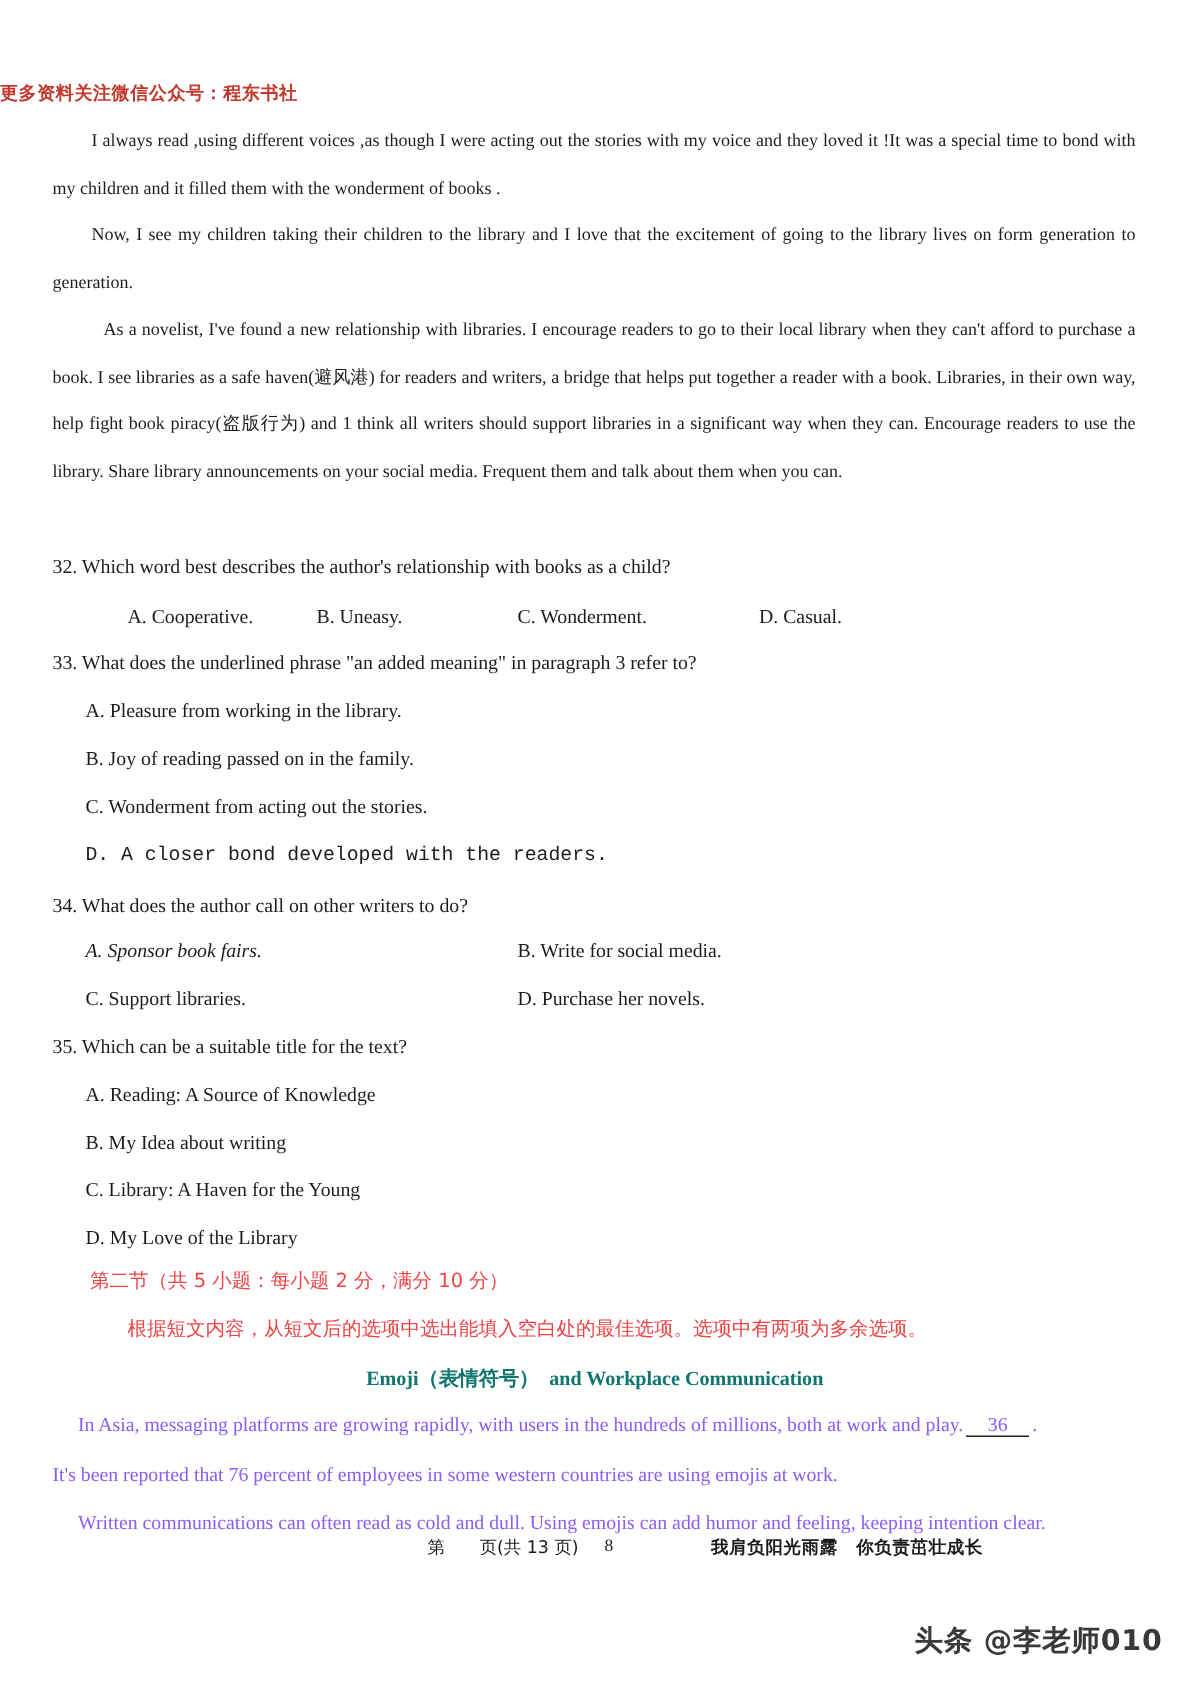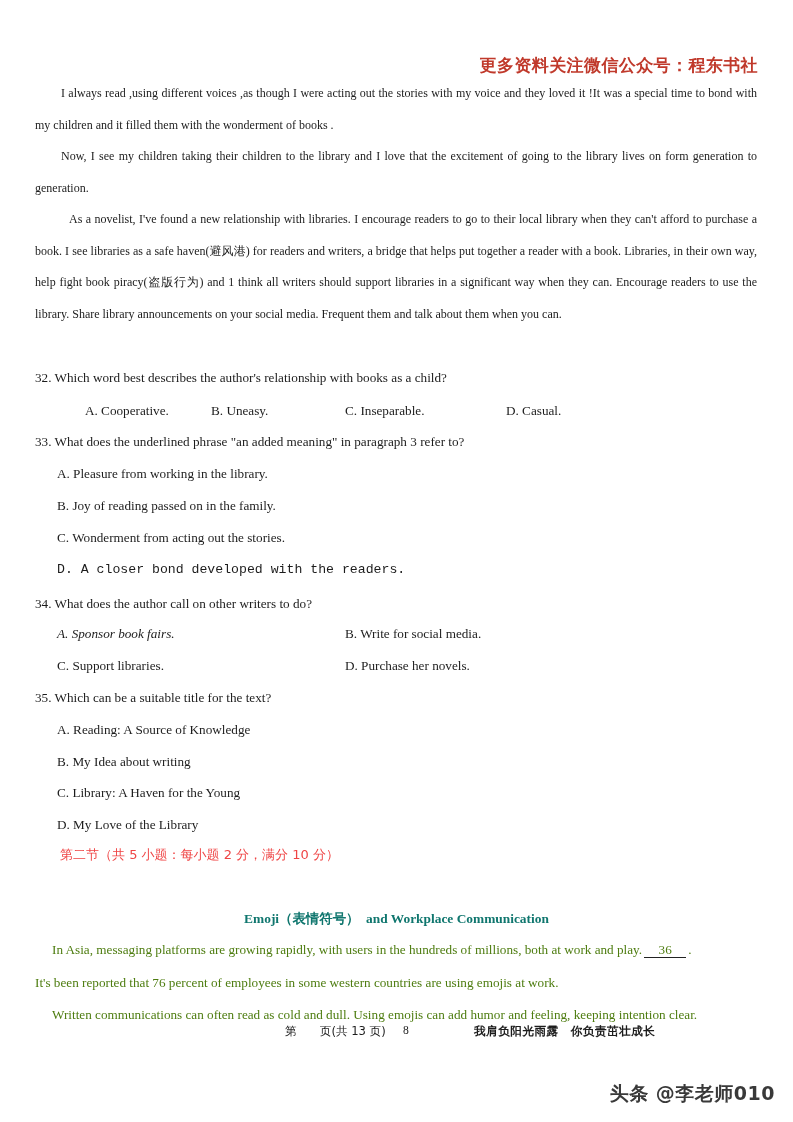--- a/index.html
+++ b/index.html
@@ -22,23 +22,23 @@
     width: 793px;
     height: 1122px;
   }
 
   
   .banner {
     position: absolute;
     left: 0;
     top: 54px;
     width: 758px;
-    text-align: right;
-    font-family: "DejaVu Sans", "Liberation Sans", sans-serif;
-    font-size: 17px;
+    text-align: left;
+    font-family: "DejaVu Sans", "Liberation Sans", sans-serif;
+    font-size: 12px;
     font-weight: bold;
     letter-spacing: 0.4px;
     color: #c0392b;
     white-space: nowrap;
   }
 
   
   .body-block {
     position: absolute;
     left: 35px;
@@ -100,21 +100,21 @@
   .passage-title .cn-seg {
     font-family: "DejaVu Sans", "Liberation Sans", sans-serif;
     font-weight: bold;
   }
 
   .passage-line {
     position: absolute;
     font-size: 13.2px;
     line-height: 18px;
     white-space: nowrap;
-    color: #4d7c0f;
+    color: #8b5cf6;
   }
 
   .blank-num {
     display: inline-block;
     min-width: 42px;
     text-align: center;
     border-bottom: 1px solid #222;
     line-height: 15px;
     margin: 0 2px;
   }
@@ -172,21 +172,21 @@
 
   <div class="body-block">
     <p class="para">I always read ,using different voices ,as though I were acting out the stories with my voice and they loved it !It was a special time to bond with my children and it filled them with the wonderment of books .</p>
     <p class="para">Now, I see my children taking their children to the library and I love that the excitement of going to the library lives on form generation to generation.</p>
     <p class="para indent-wide">As a novelist, I've found a new relationship with libraries. I encourage readers to go to their local library when they can't afford to purchase a book. I see libraries as a safe haven(避风港) for readers and writers, a bridge that helps put together a reader with a book. Libraries, in their own way, help fight book piracy(盗版行为) and 1 think all writers should support libraries in a significant way when they can. Encourage readers to use the library. Share library announcements on your social media. Frequent them and talk about them when you can.</p>
   </div>
 
   <div class="q-stem" style="top:369px;">32. Which word best describes the author's relationship with books as a child?</div>
   <div class="opt" style="left:85px; top:402px;">A. Cooperative.</div>
   <div class="opt" style="left:211px; top:402px;">B. Uneasy.</div>
-  <div class="opt" style="left:345px; top:402px;">C. Inseparable.</div>
+  <div class="opt" style="left:345px; top:402px;">C. Wonderment.</div>
   <div class="opt" style="left:506px; top:402px;">D. Casual.</div>
 
   <div class="q-stem" style="top:433px;">33. What does the underlined phrase "an added meaning" in paragraph 3 refer to?</div>
   <div class="opt" style="left:57px; top:465px;">A. Pleasure from working in the library.</div>
   <div class="opt" style="left:57px; top:497px;">B. Joy of reading passed on in the family.</div>
   <div class="opt" style="left:57px; top:529px;">C. Wonderment from acting out the stories.</div>
   <div class="opt" style="left:57px; top:561px;font-family:Liberation Mono, monospace;">D. A closer bond developed with the readers.</div>
 
   <div class="q-stem" style="top:595px;">34. What does the author call on other writers to do?</div>
   <div class="opt" style="left:57px; top:625px;font-style:italic;">A. Sponsor book fairs.</div>
@@ -194,20 +194,21 @@
   <div class="opt" style="left:57px; top:657px;">C. Support libraries.</div>
   <div class="opt" style="left:345px; top:657px;">D. Purchase her novels.</div>
 
   <div class="q-stem" style="top:689px;">35. Which can be a suitable title for the text?</div>
   <div class="opt" style="left:57px; top:721px;">A. Reading: A Source of Knowledge</div>
   <div class="opt" style="left:57px; top:753px;">B. My Idea about writing</div>
   <div class="opt" style="left:57px; top:784px;">C. Library: A Haven for the Young</div>
   <div class="opt" style="left:57px; top:816px;">D. My Love of the Library</div>
 
   <div class="cn" style="left:60px; top:846px;">第二节（共 5 小题：每小题 2 分，满分 10 分）</div>
+  <div class="cn" style="left:85px; top:878px;">根据短文内容，从短文后的选项中选出能填入空白处的最佳选项。选项中有两项为多余选项。</div>
 
   <div class="passage-title" style="top:910px;">
     <span>Emoji</span><span class="cn-seg">（表情符号）</span>&nbsp;&nbsp;<span>and Workplace Communication</span>
   </div>
 
   <div class="passage-line" style="left:52px; top:941px;">
     <span>In Asia, messaging platforms are growing rapidly, with users in the hundreds of millions, both at work and play.</span><span class="blank-num">36</span><span>.</span>
   </div>
   <div class="passage-line" style="left:35px; top:974px;">It's been reported that 76 percent of employees in some western countries are using emojis at work.</div>
   <div class="passage-line" style="left:52px; top:1006px;">Written communications can often read as cold and dull. Using emojis can add humor and feeling, keeping intention clear.</div>

